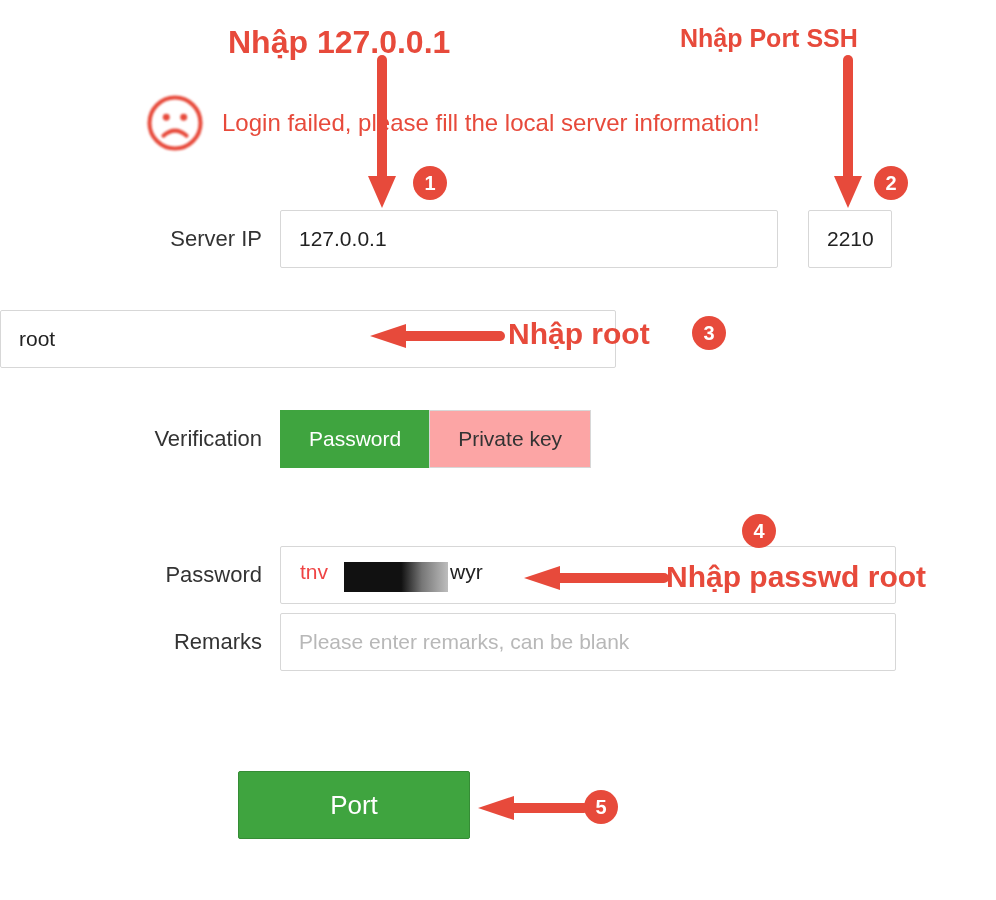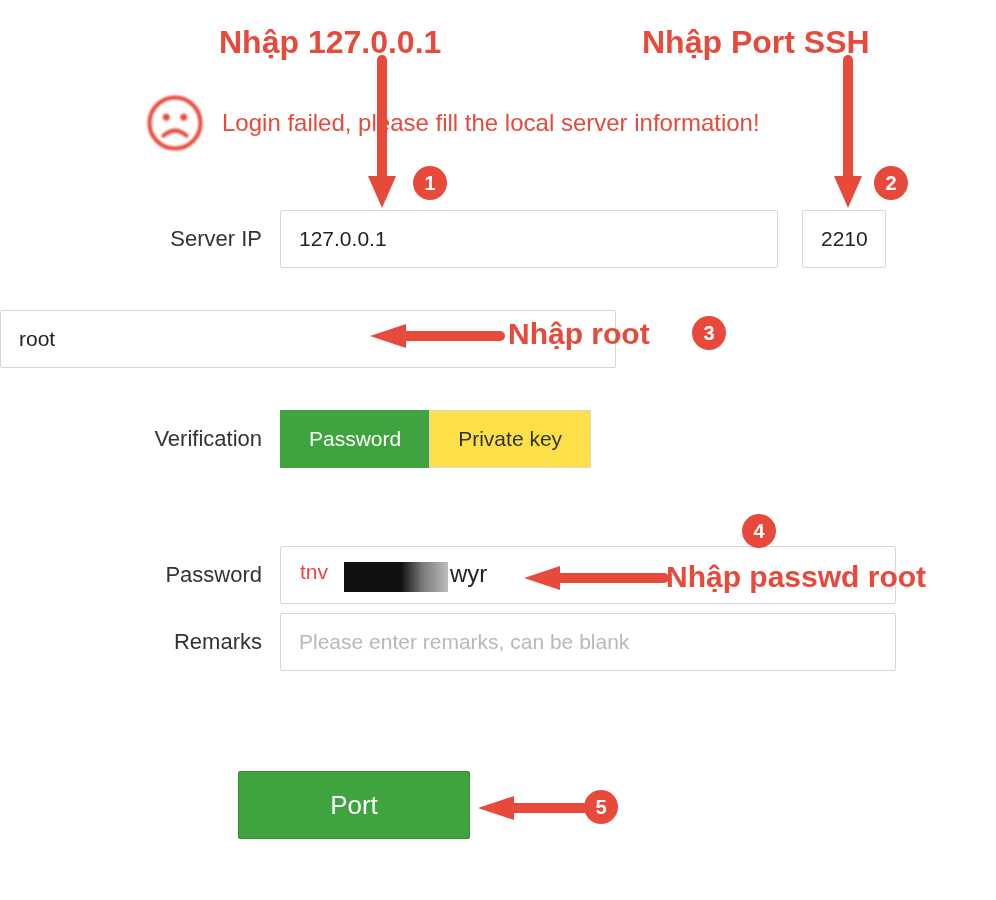--- a/index.html
+++ b/index.html
@@ -20,21 +20,21 @@
     align-items: center;
   }
   .lbl {
     width: 280px;
     text-align: right;
     padding-right: 18px;
     font-size: 22px;
     color: #333;
     padding-left: 24px;
   }
-  .field-group { display: flex; gap: 24px; }
+  .field-group { display: flex; gap: 30px; }
   input.txt {
     height: 58px;
     border: 1px solid #d7d7d7;
     border-radius: 2px;
     font-size: 21px;
     padding: 0 18px;
     color: #222;
     background: #fff;
     outline: none;
   }
@@ -43,21 +43,21 @@
   .port-input { width: 84px; }
   .wide { width: 616px; }
 
   
   .seg {
     display: flex;
   }
   .seg > button {
     height: 58px;
     border: 1px solid #d7d7d7;
-    background: #fde047;
+    background: #fca5a5;
     font-size: 21px;
     padding: 0 28px;
     cursor: pointer;
     color: #333;
   }
   .seg > button.active {
     background: #3fa43f;
     border-color: #3fa43f;
     color: #fff;
   }
@@ -95,22 +95,22 @@
     color: #e74a3b;
   }
 
   
   .anno {
     position: absolute;
     color: #e74a3b;
     font-weight: 700;
     pointer-events: none;
   }
-  .anno-title1 { left: 219px; top: 24px; font-size: 32px; }
-  .anno-title2 { left: 642px; top: 24px; font-size: 32px; }
+  .anno-title1 { left: 228px; top: 24px; font-size: 32px; }
+  .anno-title2 { left: 680px; top: 24px; font-size: 25px; }
   .anno-root  { left: 508px; top: 317px; font-size: 30px; }
   .anno-pwd   { left: 666px; top: 560px; font-size: 30px; white-space: nowrap; }
 
   .badge {
     position: absolute;
     width: 34px; height: 34px;
     background: #e74a3b;
     border-radius: 50%;
     color: #fff;
     font-size: 20px;
@@ -140,21 +140,21 @@
   .pwd-pre {
     position: absolute;
     left: 300px; top: 560px;
     font-size: 21px; color:#ef4444;
     display:flex; gap:0;
     pointer-events:none;
   }
   .pwd-post {
     position: absolute;
     left: 450px; top: 560px;
-    font-size: 24px; color:#222;
+    font-size: 21px; color:#222;
     pointer-events:none;
   }
 </style>
 </head>
 <body>
 <div class="canvas">
 
 <div class="err">
   <span class="sad">
     <svg viewBox="0 0 100 100">

